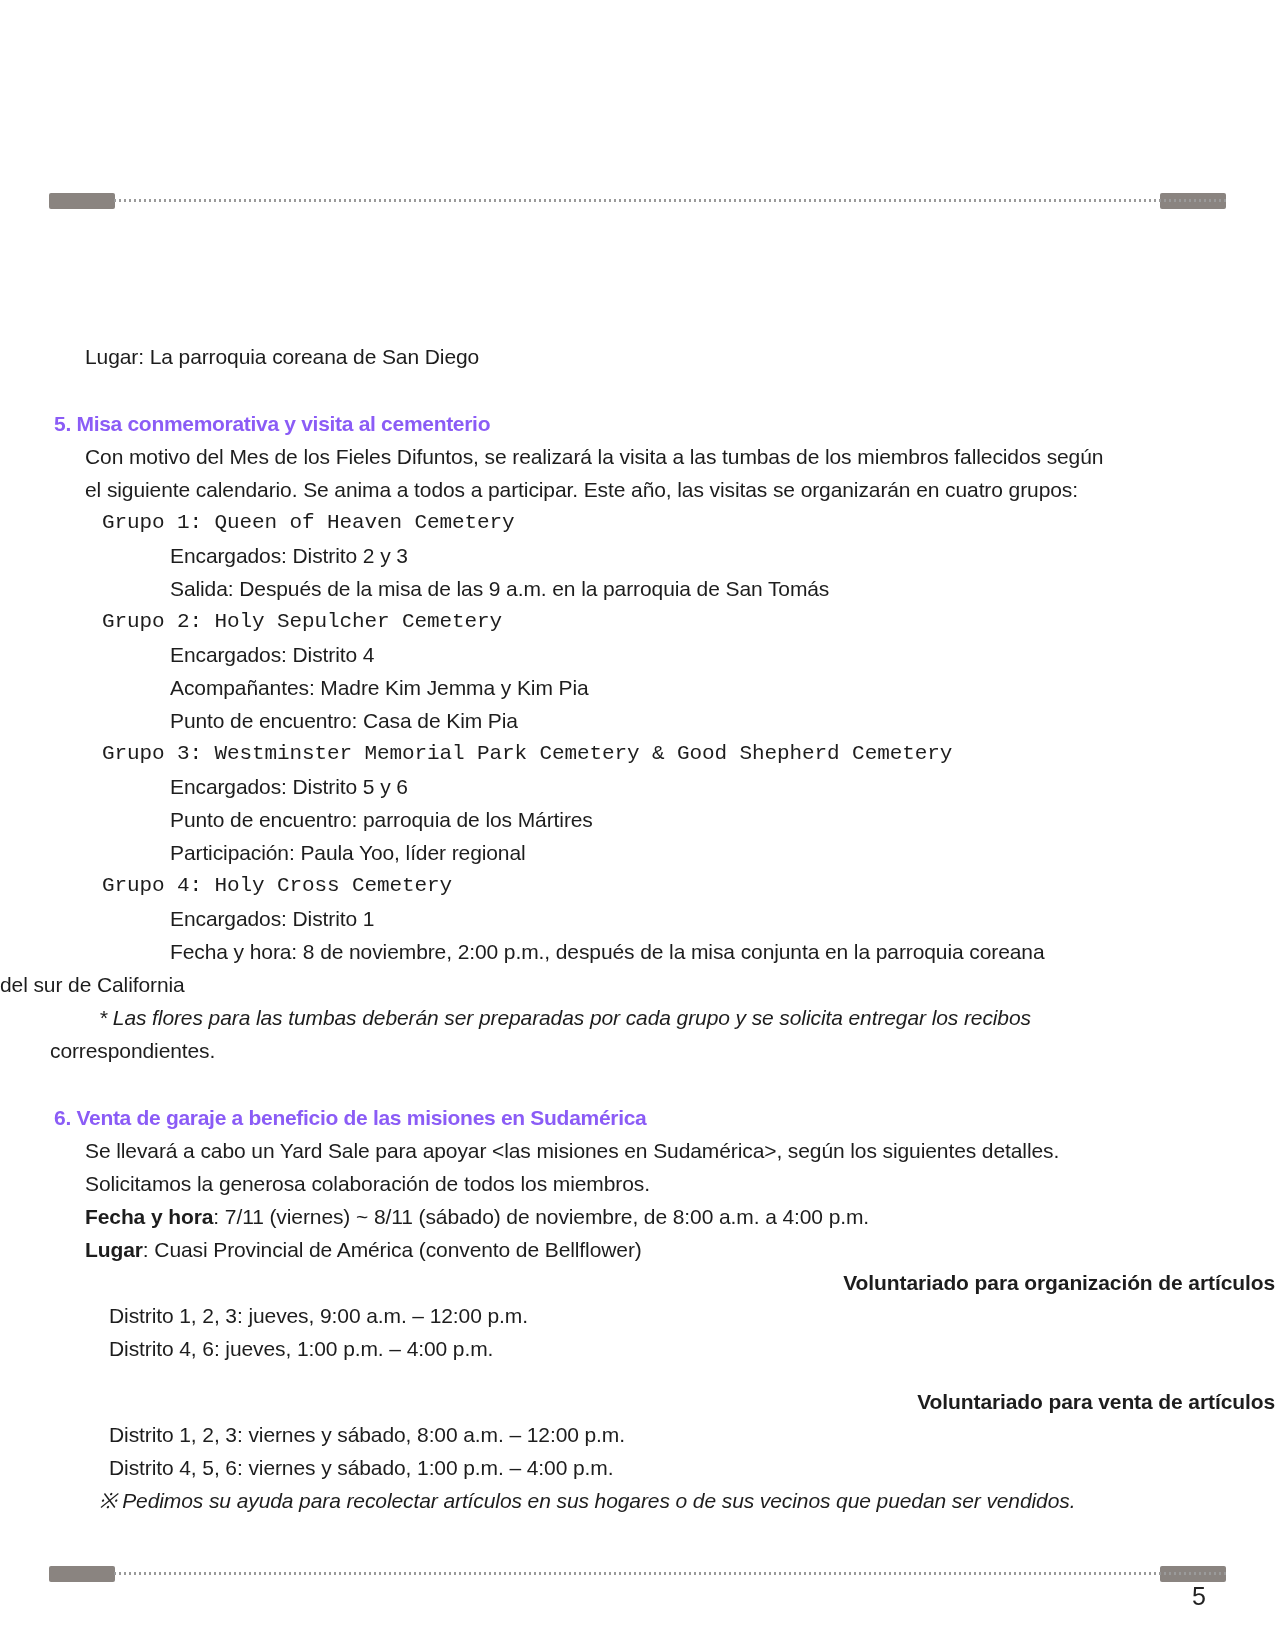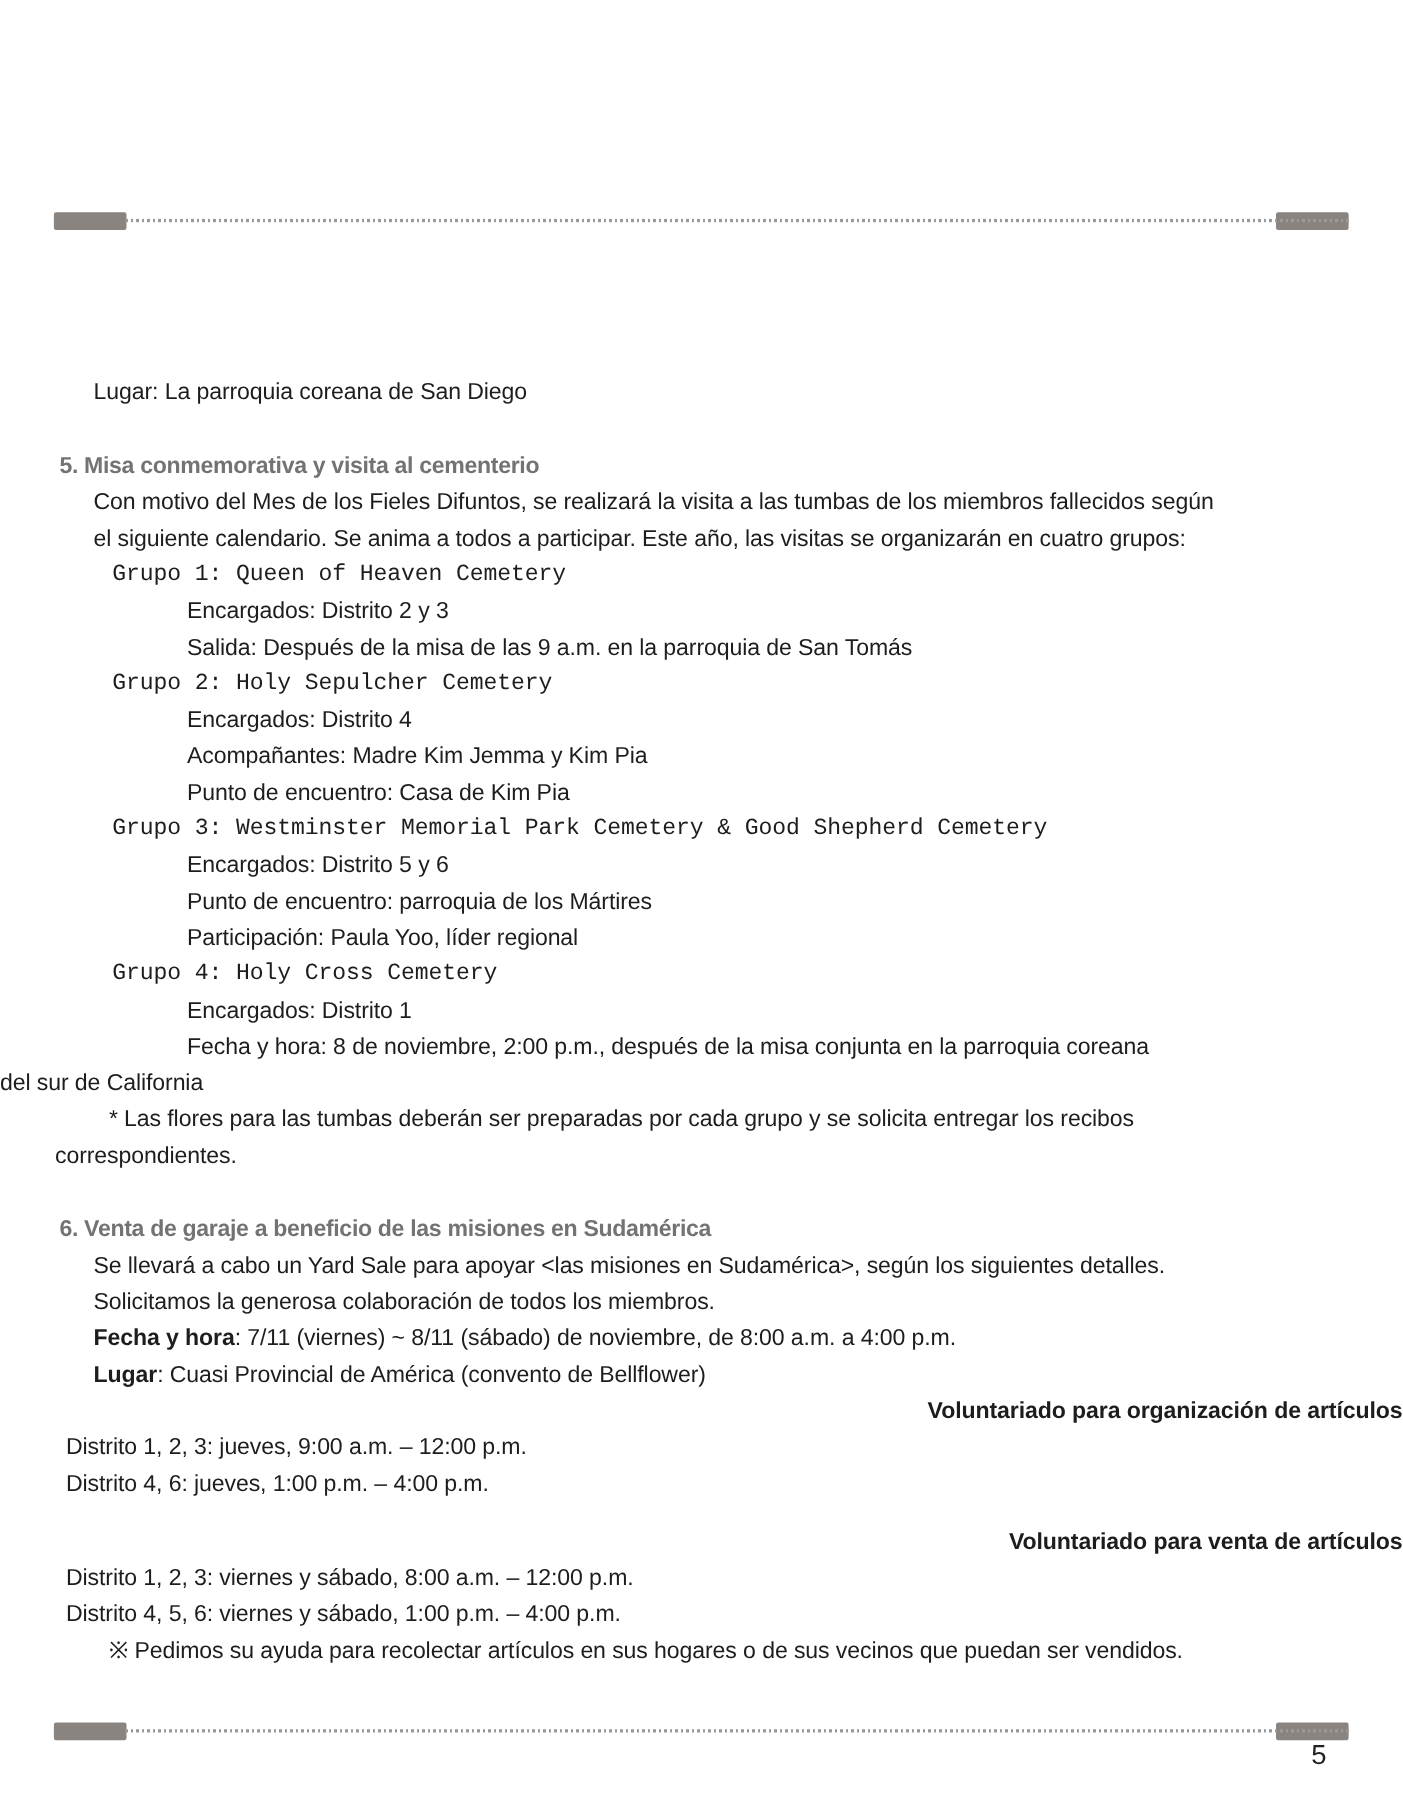--- a/index.html
+++ b/index.html
@@ -37,32 +37,32 @@
     background-image: repeating-linear-gradient(90deg, #9a9a9a 0 2px, transparent 2px 5px);
     z-index: 2;
   }
 
   
   .content { position: absolute; top: 340px; left: 0; right: 0; }
   .line { line-height: 33px; white-space: pre; }
   .heading {
     padding-left: 54px;
     font-weight: bold;
-    color: #737373;
+    color: #8b5cf6;
     letter-spacing: -0.3px;
   }
   .mt-section { margin-top: 34px; }
   .mt-block { margin-top: 20px; }
   .ind-body   { padding-left: 85px; }
   .ind-group  { padding-left: 102px; font-family: Liberation Mono, monospace; }
   .ind-detail { padding-left: 170px; }
   .ind-cont   { }
-  .ind-note   { padding-left: 99px; }
+  .ind-note   { padding-left: 99px; font-style: italic; }
   .ind-note2  { padding-left: 50px; }
-  .ind-sub    { padding-left: 60px; }
+  .ind-sub    { padding-left: 109px; }
   .bold { font-weight: bold; text-align: right; }
 
   .page-number {
     position: absolute;
     top: 1582px;
     left: 1192px;
     font-size: 25px;
     line-height: 28px;
     color: #222222;
     letter-spacing: 0;

